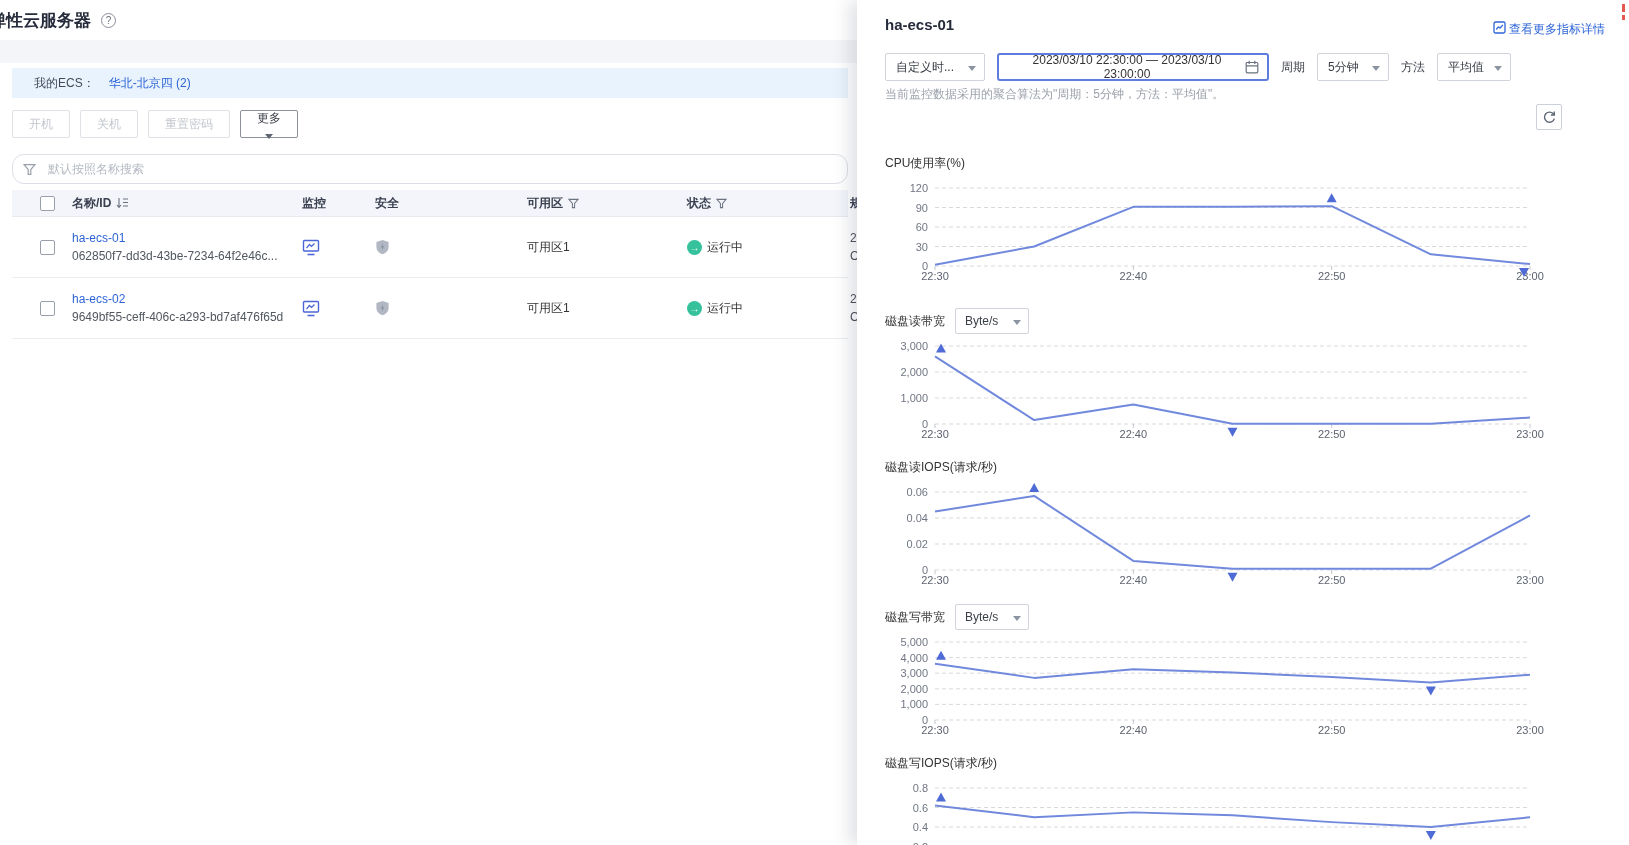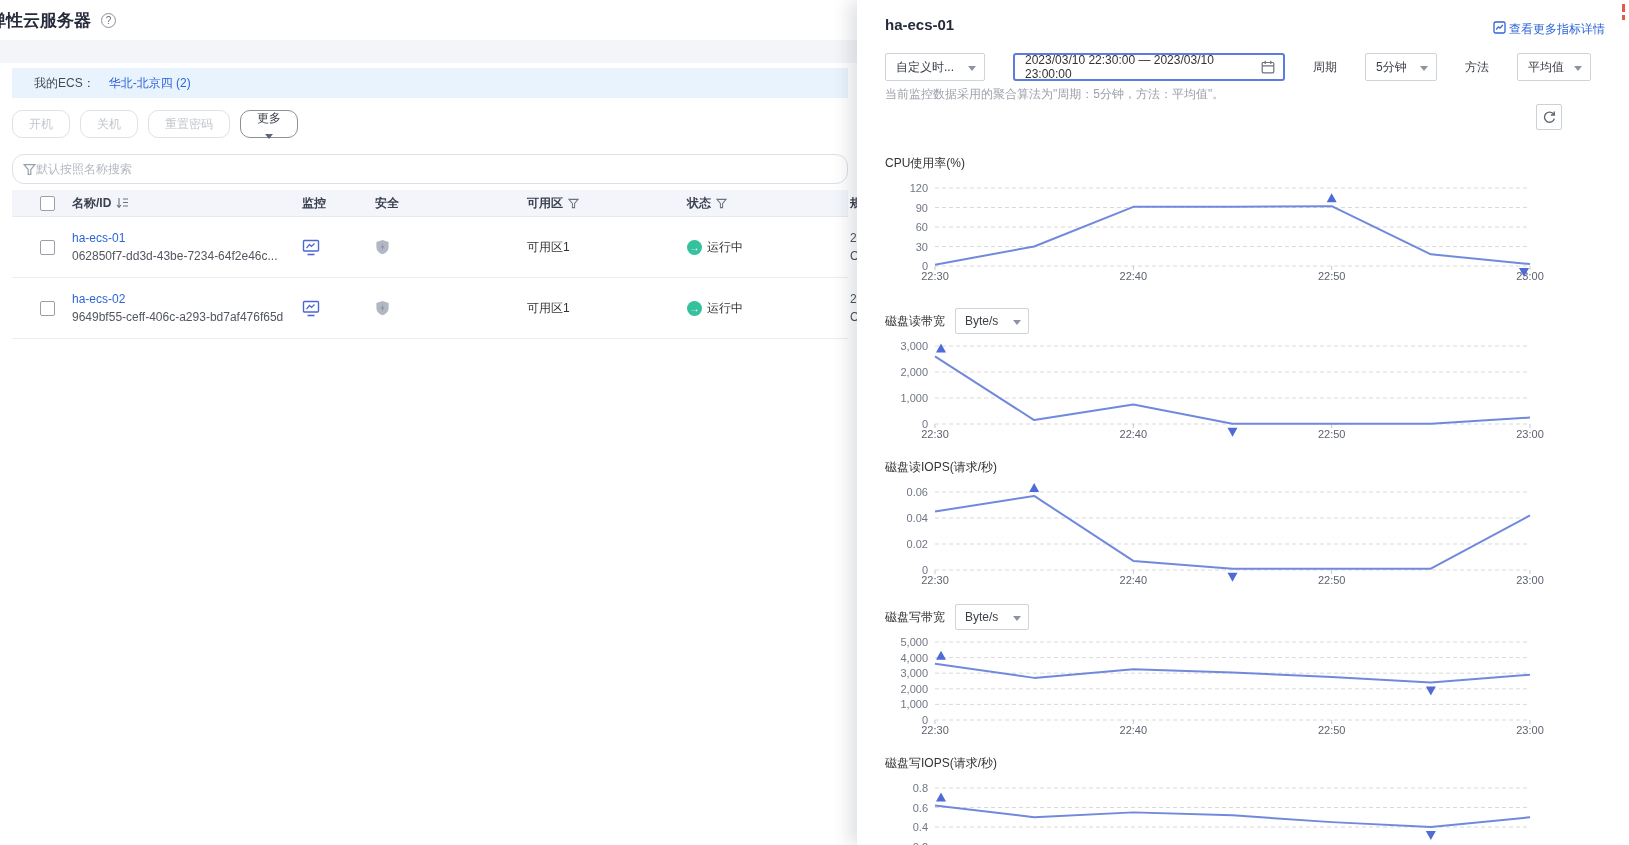--- a/index.html
+++ b/index.html
@@ -15,28 +15,28 @@
     display:inline-flex; align-items:center; justify-content:center; font-size:10px; color:#6b7077; margin-left:10px; }
   .gray-strip { position:absolute; left:0; top:40px; width:857px; height:23px; background:#f4f5f8; }
 
   .region-bar { position:absolute; left:12px; top:68px; width:836px; height:30px; background:#e9f3fd;
     display:flex; align-items:center; padding-left:22px; }
   .region-bar .lbl { color:#424a59; }
   .link { color:#2d64d8; text-decoration:none; cursor:pointer; }
   .region-bar .link { margin-left:14px; }
 
   .btn-row { position:absolute; left:12px; top:110px; display:flex; gap:10px; }
-  .btn { height:28px; padding:0 16px; background:#fff; border:1px solid #dfe1e6; border-radius:10px;
+  .btn { height:28px; padding:0 16px; background:#fff; border:1px solid #dfe1e6; border-radius:2px;
     color:#c3c7ce; font-size:12px; display:inline-flex; align-items:center; justify-content:center; }
   .btn.enabled { border:1px solid #8b9099; color:#3a3f47; gap:7px;flex-direction:column; }
   .caret-down { width:0; height:0; border-left:4px solid transparent; border-right:4px solid transparent;
     border-top:5px solid #5f6672; display:inline-block; }
 
   .search-box { position:absolute; left:12px; top:154px; width:836px; height:30px; border:1px solid #dcdfe6;
-    border-radius:12px; background:#fff; display:flex; align-items:center; padding-left:10px; gap:0; }
+    border-radius:12px; background:#fff; display:flex; align-items:center; padding-left:10px; gap:12px; }
   .search-box input { border:none; outline:none; flex:1; font-size:12px; color:#333; background:transparent; }
   .search-box input::placeholder { color:#b4b9c2; }
 
   .table { position:absolute; left:12px; top:190px; width:836px; }
   .t-head { position:relative; height:27px; background:#f3f5fa; border-bottom:1px solid #e8eaef;
     font-weight:bold; color:#3a4050; }
   .t-row { position:relative; height:61px; border-bottom:1px solid #ebedf2; background:#fff; }
   .cell { position:absolute; top:0; height:100%; display:flex; align-items:center; gap:5px; white-space:nowrap; }
   .c-check { left:28px; } .c-name { left:60px; } .c-mon { left:290px; } .c-sec { left:363px; }
   .c-az { left:515px; } .c-status { left:675px; } .c-spec { left:838px; }
@@ -46,27 +46,27 @@
   .status-dot { width:15px; height:15px; border-radius:50%; background:#34c19b; color:#fff; font-size:10px;
     display:inline-flex; align-items:center; justify-content:center; }
   .spec-lines { display:flex; flex-direction:column; gap:4px; color:#4a4f58; }
 
   
   .drawer { position:absolute; top:0; right:0; width:772px; height:845px; background:#fff;
     box-shadow:-8px 0 16px rgba(40,50,80,.14); z-index:10; }
   .drawer-title { position:absolute; left:28px; top:16px; font-size:15px; font-weight:bold; color:#252b3a; }
   .more-link { position:absolute; right:24px; top:21px; display:flex; align-items:flex-start; gap:3px; font-size:12px; }
 
-  .controls { position:absolute; left:28px; top:53px; display:flex; align-items:center; gap:28px; }
+  .controls { position:absolute; left:28px; top:53px; display:flex; align-items:center; gap:12px; }
   .select { position:relative; height:28px; border:1px solid #cfd3da; border-radius:2px; background:#fff;
     display:inline-flex; align-items:center; padding:0 24px 0 10px; color:#3a3f47; }
   .select .sel-caret { position:absolute; right:8px; top:12px; width:0; height:0;
     border-left:4px solid transparent; border-right:4px solid transparent; border-top:5px solid #8b95a1; }
   .date-input { height:28px; width:272px; border:2px solid #5e7ce0; border-radius:3px; background:#fff;
-    display:flex; align-items:center; padding:0 8px 0 10px; color:#333; }
+    display:flex; align-items:center; padding:0 8px 0 10px; color:#333;text-align:center; }
   .date-input .txt { flex:1; }
   .ctl-label { color:#3a3f47; }
   .agg-note { position:absolute; left:28px; top:86px; color:#9ca1ab; }
   .refresh-btn { position:absolute; right:67px; top:104px; width:26px; height:26px; border:1px solid #ccd0d7;
     border-radius:2px; background:#fff; display:flex; align-items:center; justify-content:center; }
 
   .charts { position:absolute; left:28px; top:150px; width:730px; }
   .chart-title-row { display:flex; align-items:center; gap:10px; height:26px; }
   .chart-title { color:#333; }
   .mini-select { position:relative; height:26px; min-width:74px; border:1px solid #cfd3da; border-radius:2px;

